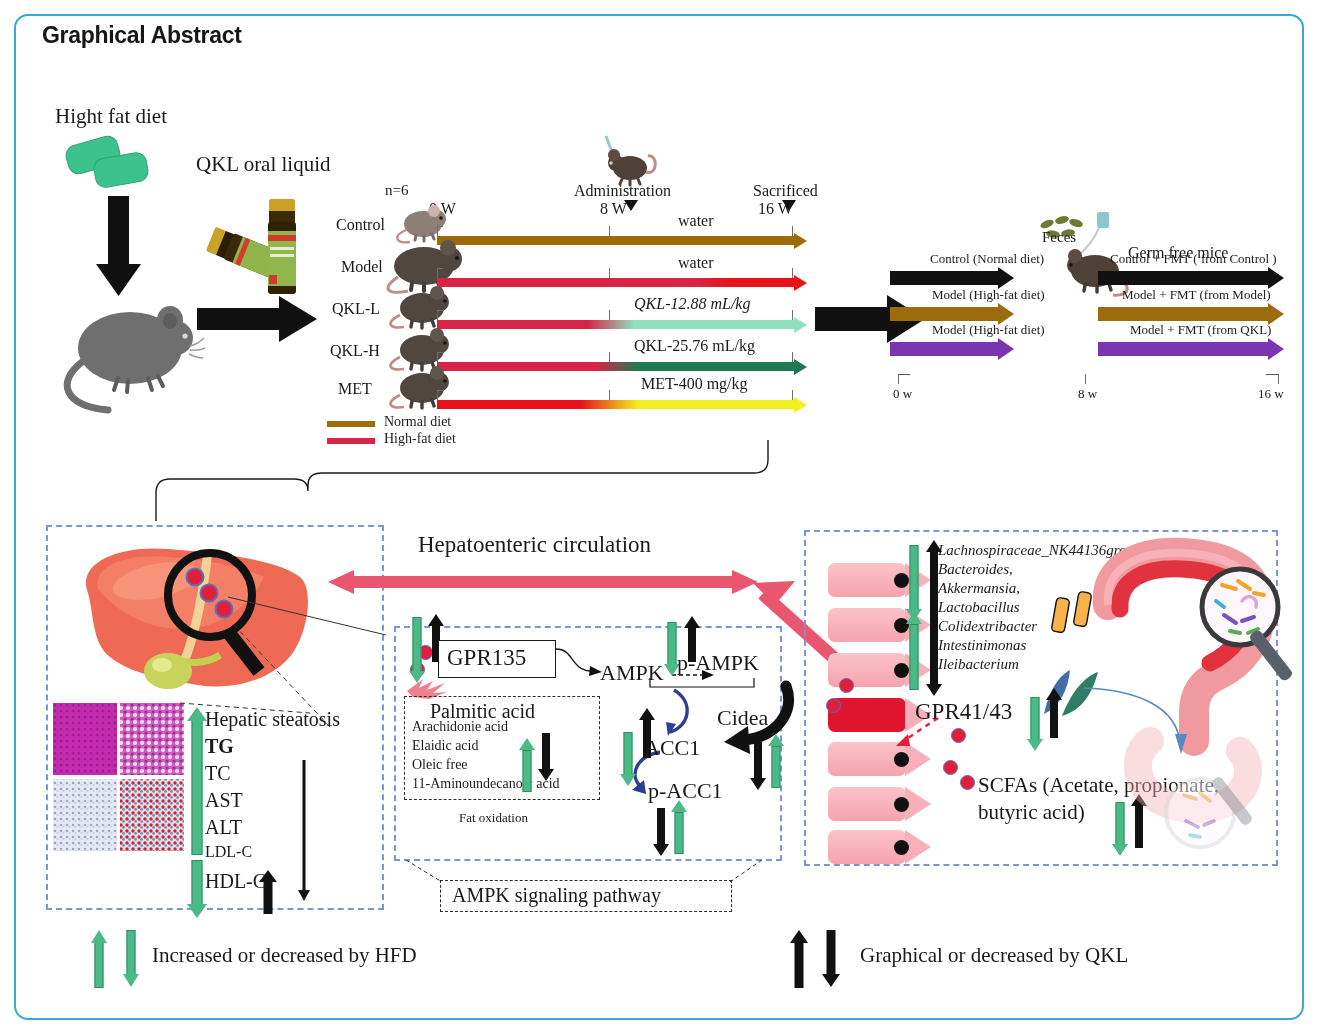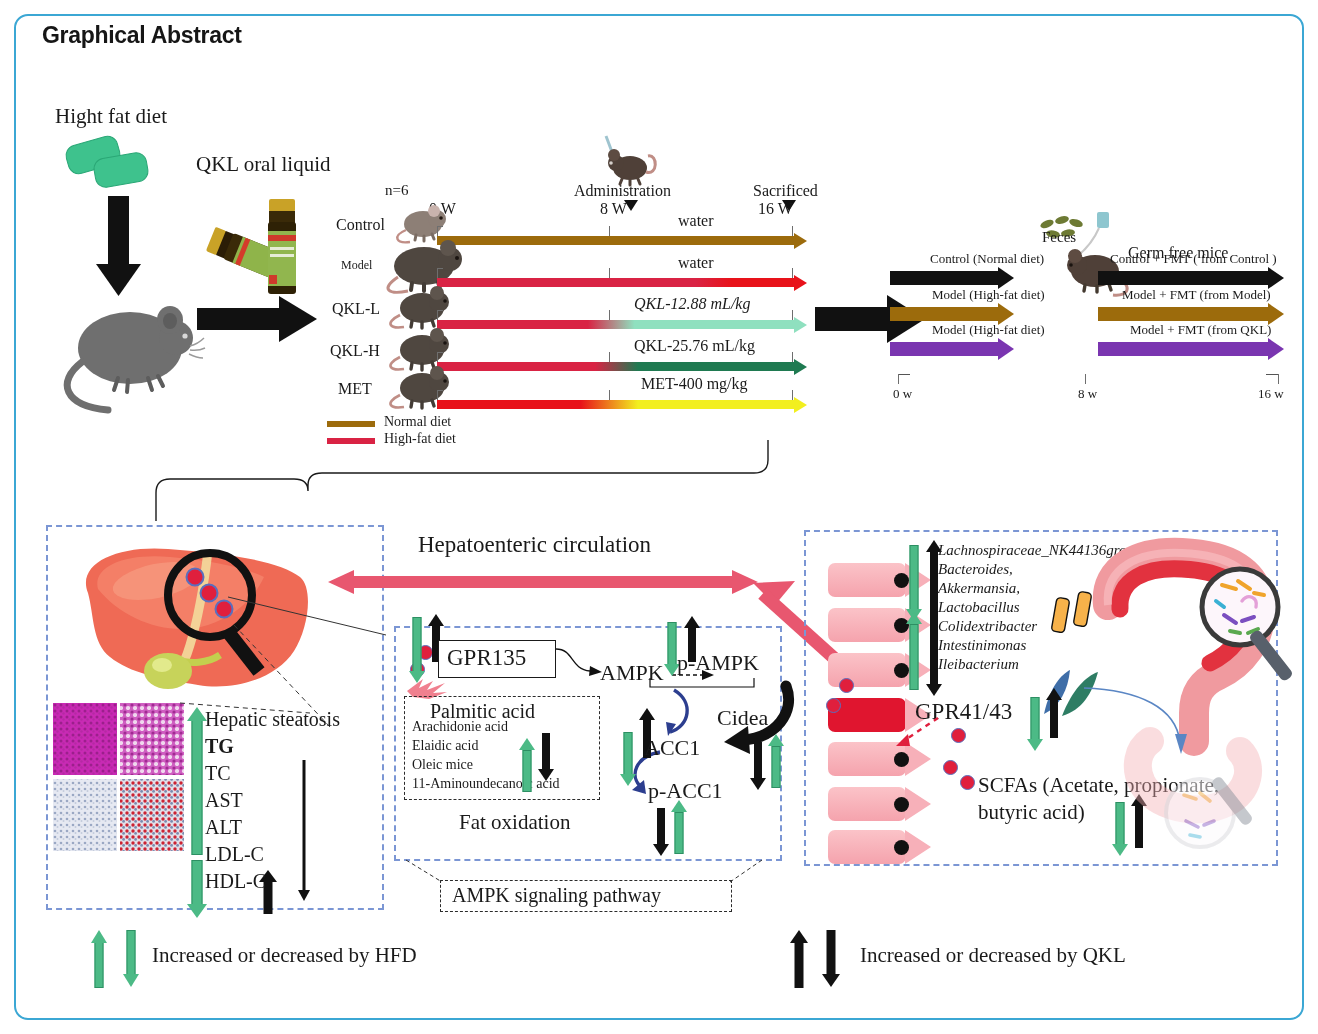--- a/index.html
+++ b/index.html
@@ -165,21 +165,21 @@
 <div class="tick" style="left:437px; top:226px; height:12px;"></div>
 <div class="tickcap" style="left:437px; top:226px; width:6px;"></div>
 <div class="tick" style="left:609px; top:226px; height:12px;"></div>
 <div class="tick" style="left:792px; top:226px; height:12px;"></div>
 <div class="barrow" style="left:437px; top:236px; width:370px;">
   <div class="shaft" style="background:#9c6b0c;"></div>
   <div class="head" style="border-left:13px solid #9c6b0c;"></div>
 </div>
 <div class="lbl serif" style="left:678px; top:212px; font-size:16px;">water</div>
 
-<div class="lbl serif" style="left:341px; top:258px; font-size:12px;">Model</div>
+<div class="lbl serif" style="left:341px; top:258px; font-size:16px;">Model</div>
 <svg style="position:absolute; left:378px; top:237px;" width="88" height="56">
   <ellipse cx="46" cy="29" rx="30" ry="19" fill="#4f4740"></ellipse>
   <circle cx="72" cy="22" r="12" fill="#4f4740"></circle>
   <ellipse cx="70" cy="11" rx="8" ry="8" fill="#5e554d"></ellipse>
   <circle cx="79" cy="21" r="2" fill="#1a1410"></circle>
   <path d="M20,40 C2,52 10,58 30,54" stroke="#c08e86" stroke-width="3" fill="none"></path>
   <path d="M34,46 l-1,7 M46,47 l0,7 M60,45 l2,7" stroke="#433c36" stroke-width="4" stroke-linecap="round"></path>
 </svg>
 <div class="tick" style="left:437px; top:268px; height:12px;"></div>
 <div class="tickcap" style="left:437px; top:268px; width:6px;"></div>
@@ -402,21 +402,21 @@
 <div class="ind" style="left:297px; top:760px; width:14px; height:148px;">
   <div class="stem" style="top:0; width:3px; height:134px; background:#111;"></div>
   <div class="tip" style="top:130px; border-left:6px solid transparent; border-right:6px solid transparent; border-top:11px solid #111;"></div>
 </div>
 
 <div class="lbl serif" style="left:205px; top:708px; font-size:20px;">Hepatic steatosis</div>
 <div class="lbl serif" style="left:205px; top:735px; font-size:20px;font-weight:bold;">TG</div>
 <div class="lbl serif" style="left:205px; top:762px; font-size:20px;">TC</div>
 <div class="lbl serif" style="left:205px; top:789px; font-size:20px;">AST</div>
 <div class="lbl serif" style="left:205px; top:816px; font-size:20px;">ALT</div>
-<div class="lbl serif" style="left:205px; top:843px; font-size:20px;">LDL-C</div>
+<div class="lbl serif" style="left:205px; top:843px; font-size:16px;">LDL-C</div>
 <div class="lbl serif" style="left:205px; top:870px; font-size:20px;">HDL-C</div>
 
 <svg style="position:absolute; left:150px; top:585px;" width="260" height="160">
   <path d="M78,12 L236,50" stroke="#333" stroke-width="1" fill="none"></path>
   <path d="M84,40 L180,142" stroke="#333" stroke-width="1" stroke-dasharray="5,4" fill="none"></path>
   <path d="M30,118 L160,128" stroke="#333" stroke-width="1" stroke-dasharray="5,4" fill="none"></path>
 </svg>
 
 <div class="lbl serif" style="left:418px; top:532px; font-size:23px;">Hepatoenteric circulation</div>
 
@@ -516,33 +516,33 @@
 </div>
 <div class="ind" style="left:671px; top:800px; width:16px; height:56px;">
   <div class="stem" style="top:12px; width:9px; height:42px; background:#4cba86; border:1px solid #2d8f63;"></div>
   <div class="tip" style="top:0; border-left:8px solid transparent; border-right:8px solid transparent; border-bottom:12px solid #4cba86;"></div>
 </div>
 
 <div class="dashbox-k" style="left:404px; top:696px; width:196px; height:104px;"></div>
 <div class="lbl serif" style="left:430px; top:700px; font-size:20px;">Palmitic acid</div>
 <div class="lbl serif" style="left:412px; top:719px; font-size:14px;">Arachidonie acid</div>
 <div class="lbl serif" style="left:412px; top:738px; font-size:14px;">Elaidic acid</div>
-<div class="lbl serif" style="left:412px; top:757px; font-size:14px;">Oleic mice</div>
+<div class="lbl serif" style="left:412px; top:757px; font-size:14px;">Oleic free</div>
 <div class="lbl serif" style="left:412px; top:776px; font-size:14px;">11-Aminoundecanoic acid</div>
 
 <div class="ind" style="left:519px; top:738px; width:16px; height:56px;">
   <div class="stem" style="top:12px; width:9px; height:42px; background:#4cba86; border:1px solid #2d8f63;"></div>
   <div class="tip" style="top:0; border-left:8px solid transparent; border-right:8px solid transparent; border-bottom:12px solid #4cba86;"></div>
 </div>
 <div class="ind" style="left:538px; top:733px; width:16px; height:52px;">
   <div class="stem" style="top:0; width:8px; height:38px; background:#111;"></div>
   <div class="tip" style="top:36px; border-left:8px solid transparent; border-right:8px solid transparent; border-top:12px solid #111;"></div>
 </div>
 
-<div class="lbl serif" style="left:459px; top:810px; font-size:21px;">Fat oxidation</div>
+<div class="lbl serif" style="left:459px; top:810px; font-size:13px;">Fat oxidation</div>
 
 <svg style="position:absolute; left:400px; top:858px;" width="370" height="28">
   <path d="M6,2 L42,24" stroke="#333" stroke-width="1" stroke-dasharray="4,3" fill="none"></path>
   <path d="M362,2 L330,24" stroke="#333" stroke-width="1" stroke-dasharray="4,3" fill="none"></path>
 </svg>
 <div class="dashbox-k" style="left:440px; top:880px; width:292px; height:32px;"></div>
 <div class="lbl serif" style="left:452px; top:884px; font-size:20px;">AMPK signaling pathway</div>
 
 <div class="dashbox" style="left:804px; top:530px; width:474px; height:336px;"></div>
 
@@ -688,13 +688,13 @@
 <div class="lbl serif" style="left:152px; top:943px; font-size:21px;">Increased or decreased by HFD</div>
 
 <div class="ind" style="left:790px; top:930px; width:18px; height:60px;">
   <div class="stem" style="top:12px; width:9px; height:46px; background:#111;"></div>
   <div class="tip" style="top:0; border-left:9px solid transparent; border-right:9px solid transparent; border-bottom:13px solid #111;"></div>
 </div>
 <div class="ind" style="left:822px; top:930px; width:18px; height:60px;">
   <div class="stem" style="top:0; width:9px; height:46px; background:#111;"></div>
   <div class="tip" style="top:44px; border-left:9px solid transparent; border-right:9px solid transparent; border-top:13px solid #111;"></div>
 </div>
-<div class="lbl serif" style="left:860px; top:943px; font-size:21px;">Increased or decreased by QKL</div>
+<div class="lbl serif" style="left:860px; top:943px; font-size:21px;">Graphical or decreased by QKL</div>
 
 </body></html>

